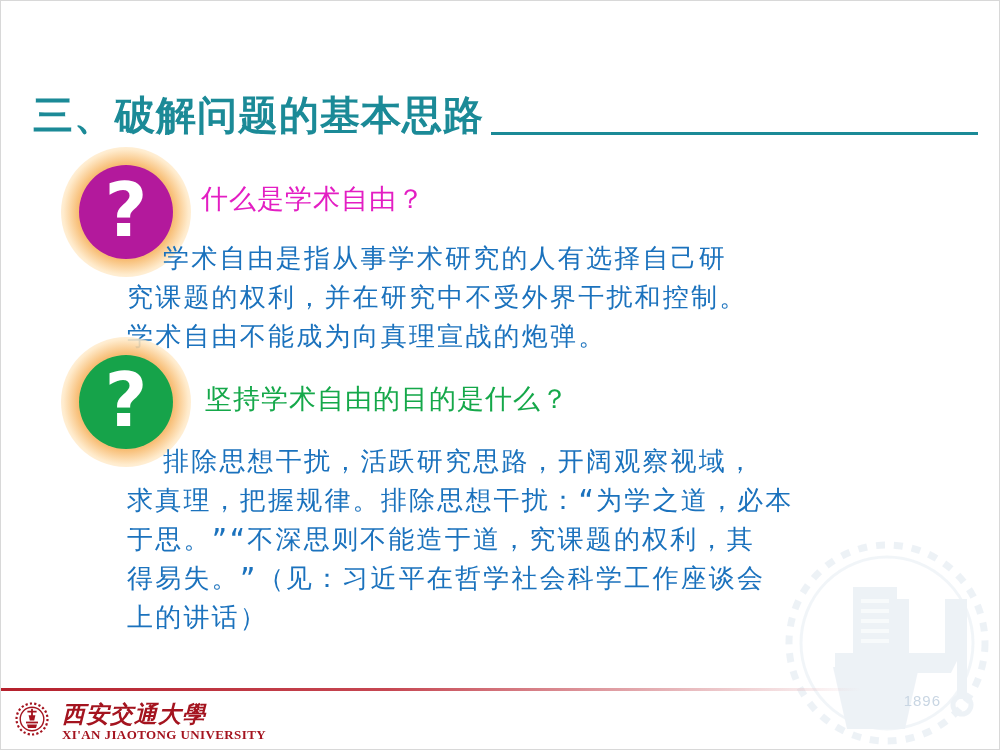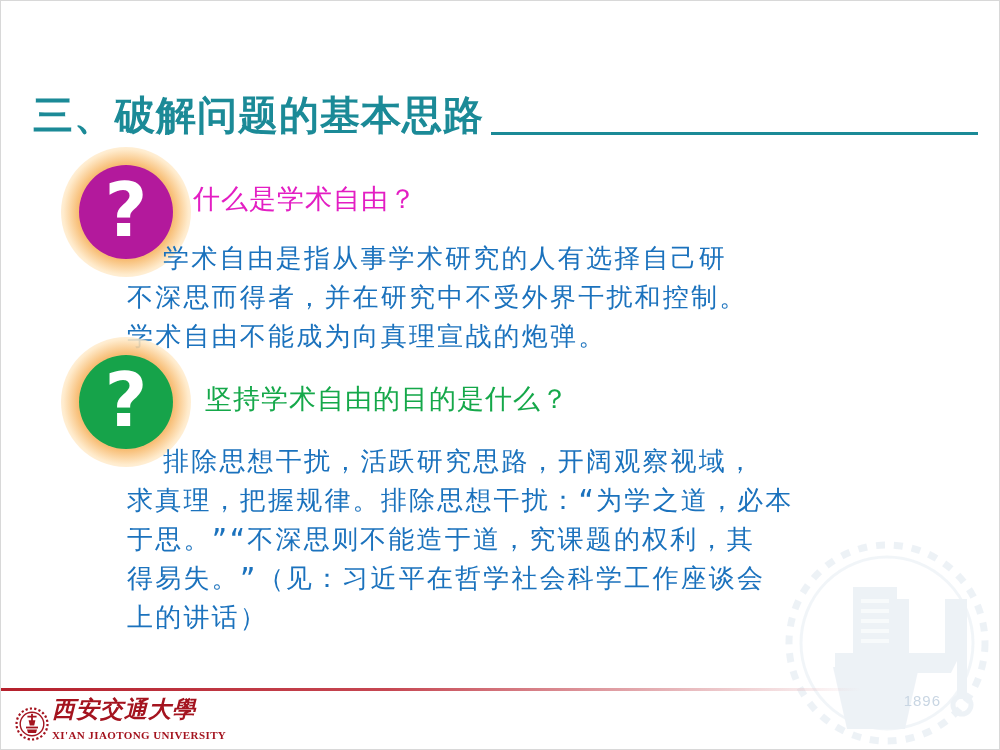--- a/index.html
+++ b/index.html
@@ -103,21 +103,21 @@
 
   
   .q-heading {
     position:absolute;
     font-size:27px;
     font-weight:normal;
     letter-spacing:1px;
     white-space:nowrap;
     font-family:"DejaVu Sans", sans-serif;
   }
-  #q1-heading { left:192px; top:180px; color:#e31ec3; }
+  #q1-heading { left:200px; top:180px; color:#e31ec3; }
   #q2-heading { left:204px; top:380px; color:#15a84a; }
 
   
   .body-block {
     position:absolute;
     color:#1b72bd;
     font-size:26px;
     font-family:"DejaVu Sans Mono","DejaVu Sans", monospace;
   }
   .body-block .line {
@@ -136,37 +136,37 @@
   #footer-rule {
     position:absolute;
     left:0; bottom:58px;
     width:860px; height:3px;
     background:linear-gradient(to right,#b5202c 0%,#c64752 45%,#e6b4b8 78%,rgba(255,255,255,0) 100%);
   }
   #brand {
     position:absolute;
     left:14px; bottom:8px;
     display:flex;
-    align-items:flex-end;
-    gap:3px;
+    align-items:flex-start;
+    gap:13px;
   }
   #brand-seal { width:34px; height:34px; flex:0 0 34px; }
   #brand-seal svg { display:block; }
   #brand-words { display:flex; flex-direction:column; line-height:1; }
   #brand-cn {
     font-size:23px;
     color:#a4141f;
     font-family:"DejaVu Serif", serif;
     font-style:italic;
     font-weight:bold;
     letter-spacing:1px;
   }
   #brand-en {
-    margin-top:10px;
-    font-size:11px;
+    margin-top:3px;
+    font-size:13px;
     color:#a4141f;
     letter-spacing:.4px;
     font-family:"Liberation Serif", serif;
     font-weight:bold;
   }
 </style>
 </head>
 <body>
 
 <div id="slide">
@@ -209,21 +209,21 @@
 
   <div class="qmark" id="qmark-1">
     <span class="glow"></span>
     <span class="disc"></span>
     <span class="glyph">?</span>
   </div>
   <div class="q-heading" id="q1-heading">什么是学术自由？</div>
 
   <div class="body-block" id="para-1">
     <div class="line indent">学术自由是指从事学术研究的人有选择自己研</div>
-    <div class="line">不深思而得者，并在研究中不受外界干扰和控制。</div>
+    <div class="line">究课题的权利，并在研究中不受外界干扰和控制。</div>
     <div class="line center">学术自由不能成为向真理宣战的炮弹。</div>
   </div>
 
   <div class="qmark" id="qmark-2">
     <span class="glow"></span>
     <span class="disc"></span>
     <span class="glyph">?</span>
   </div>
   <div class="q-heading" id="q2-heading">坚持学术自由的目的是什么？</div>
 

